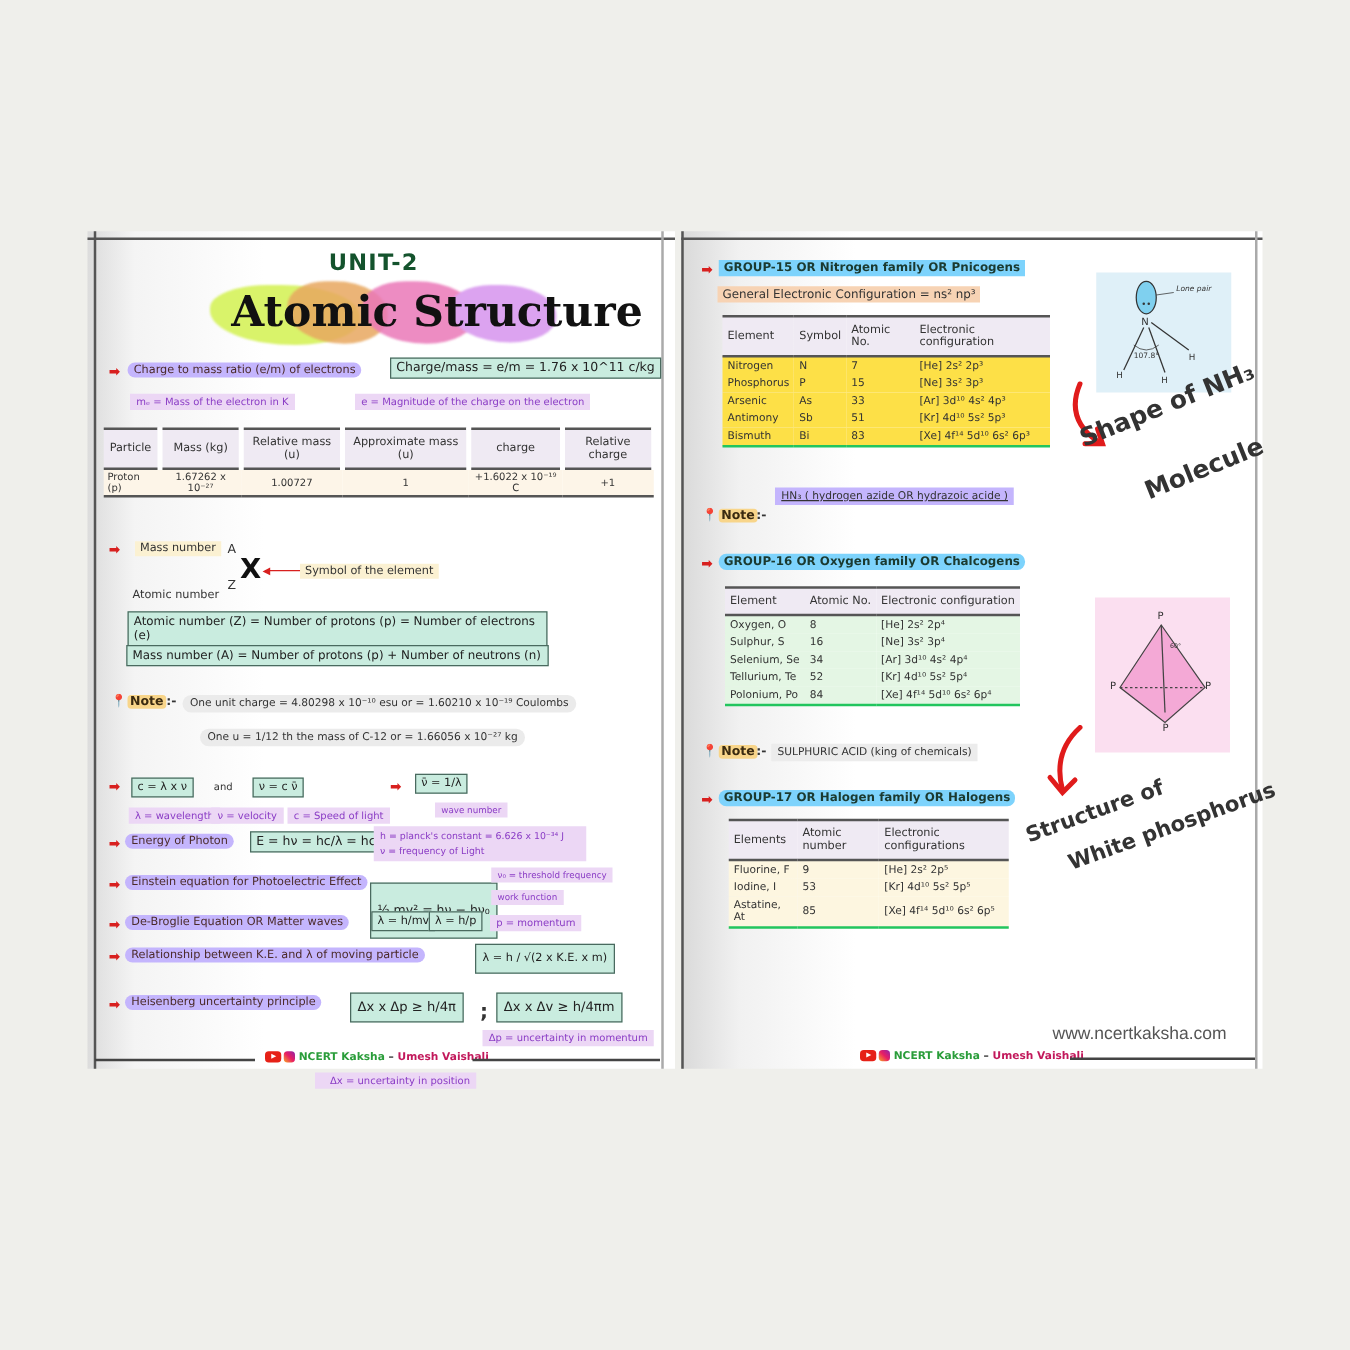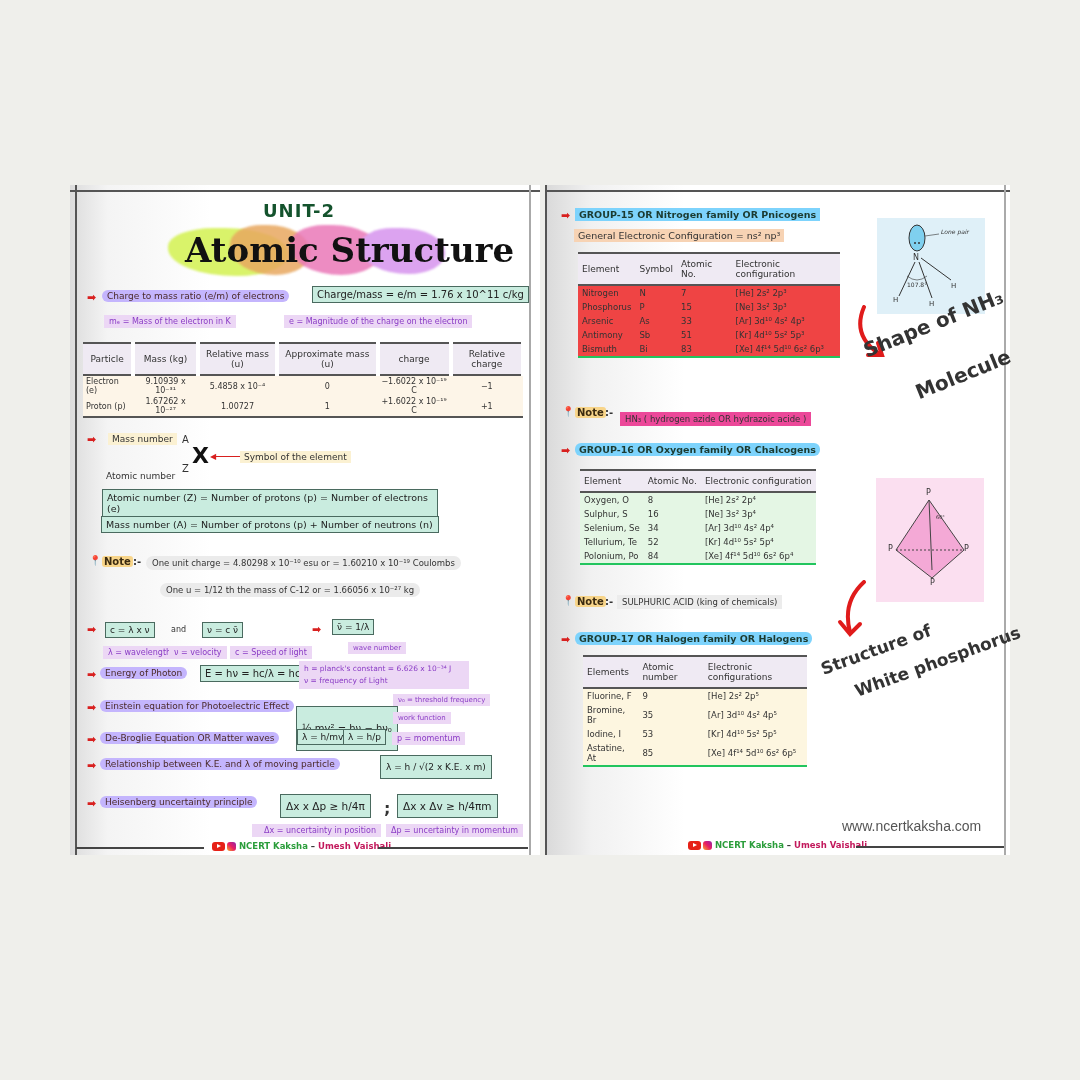--- a/index.html
+++ b/index.html
@@ -34,21 +34,21 @@
 
   table { border-collapse: collapse; font-size: 8px; color: #333; }
   .ptable { position: absolute; left: 83px; top: 342px; width: 442px; border-top: 2px solid #555; border-bottom: 2px solid #555; }
   .ptable th { background: #efeaf3; font-weight: normal; font-size: 9px; padding: 5px 2px; border-bottom: 2px solid #555; border-right: 4px solid #fff; }
   .ptable td { background: #fdf5e8; padding: 1px 3px; text-align: center; font-size: 8px; }
   .ptable td:first-child { text-align: left; }
 
   .gtable { position: absolute; border-top: 2px solid #555; border-bottom: 2px solid #22c55e; }
   .gtable th { font-weight: normal; font-size: 9px; text-align: left; padding: 5px 4px; border-bottom: 2px solid #555; background: #efeaf3; }
   .gtable td { font-size: 8.5px; padding: 2px 4px; }
-  .g15 td { background: #ef4444; }
+  .g15 td { background: #fde047; }
   .g16 td { background: #e4f6e4; }
   .g17 td { background: #fdf6e0; }
 
   .group-head { background: #7dd3fc; font-size: 9.5px; font-weight: bold; color: #1b3a30; padding: 1px 4px; }
   .conf-bar { background: #f7d3b4; font-size: 9.5px; color: #333; padding: 1px 4px; }
 
   .caption-hand { font-family: "DejaVu Sans", sans-serif; font-weight: bold; color: #333; font-size: 20px; }
 
   .footer-line { position: absolute; height: 2px; background: #444; }
   .footer-brand { font-size: 8.5px; font-weight: bold; }
@@ -81,28 +81,20 @@
     <tr>
       <th>Particle</th>
       <th>Mass (kg)</th>
       <th>Relative mass (u)</th>
       <th>Approximate mass (u)</th>
       <th>charge</th>
       <th>Relative charge</th>
     </tr>
   </thead>
   <tbody>
-    <tr>
-      <td>Electron (e)</td>
-      <td>9.10939 x 10⁻³¹</td>
-      <td>5.4858 x 10⁻⁴</td>
-      <td>0</td>
-      <td>−1.6022 x 10⁻¹⁹ C</td>
-      <td>−1</td>
-    </tr>
     <tr>
       <td>Proton (p)</td>
       <td>1.67262 x 10⁻²⁷</td>
       <td>1.00727</td>
       <td>1</td>
       <td>+1.6022 x 10⁻¹⁹ C</td>
       <td>+1</td>
     </tr>
   </tbody>
 </table>
@@ -158,21 +150,21 @@
 
 <div class="abs arrow" style="left:87px;top:759px;">➡</div>
 <div class="abs pill-red" style="left:100px;top:758px;">Relationship between K.E. and λ of moving particle</div>
 <div class="abs box-teal" style="left:380px;top:755px;padding:6px 5px;">λ = h / √(2 x K.E. x m)</div>
 
 <div class="abs arrow" style="left:87px;top:797px;">➡</div>
 <div class="abs pill-red" style="left:100px;top:796px;">Heisenberg uncertainty principle</div>
 <div class="abs box-teal" style="left:280px;top:794px;font-size:10.5px;padding:5px 5px;">Δx x Δp ≥ h/4π</div>
 <div class="abs" style="left:384px;top:799px;font-weight:bold;">;</div>
 <div class="abs box-teal" style="left:397px;top:794px;font-size:10.5px;padding:5px 5px;">Δx x Δv ≥ h/4πm</div>
-<div class="abs hl-purple" style="left:252px;top:824px;padding-left:12px;">Δx = uncertainty in position</div>
+<div class="abs hl-purple" style="left:252px;top:858px;padding-left:12px;">Δx = uncertainty in position</div>
 <div class="abs hl-purple" style="left:386px;top:824px;">Δp = uncertainty in momentum</div>
 
 <div class="footer-line" style="left:76px;top:847px;width:128px;"></div>
 <div class="abs footer-brand" style="left:212px;top:841px;">
   <span class="yt"></span><span class="ig"></span>
   <span style="color:#2a9d3a;">NCERT Kaksha</span>
   <span>–</span>
   <span style="color:#c2185b;">Umesh Vaishali</span>
 </div>
 <div class="footer-line" style="left:378px;top:847px;width:150px;"></div>
@@ -250,21 +242,21 @@
 <svg class="abs" style="left:852px;top:305px;" width="40" height="60">
   <path d="M12 2 Q0 30 26 48" fill="none" stroke="#e01b1b" stroke-width="4" stroke-linecap="round"></path>
   <path d="M16 50 L30 50 L26 38" fill="none" stroke="#e01b1b" stroke-width="4" stroke-linecap="round"></path>
 </svg>
 <div class="abs caption-hand" style="left:860px;top:340px;transform:rotate(-22deg);transform-origin:left top;">Shape of NH₃</div>
 <div class="abs caption-hand" style="left:912px;top:382px;transform:rotate(-22deg);transform-origin:left top;">Molecule</div>
 
 <div class="abs pin" style="left:562px;top:406px;">📍</div>
 <div class="abs note-tag" style="left:575px;top:407px;">Note</div>
 <div class="abs" style="left:605px;top:407px;font-size:10px;font-weight:bold;">:-</div>
-<div class="abs" style="left:620px;top:412px;background:#ec4899;font-size:8.5px;padding:2px 5px;">HN₃ ( hydrogen azide OR hydrazoic acide )</div>
+<div class="abs" style="left:620px;top:390px;background:#c4b5fd;font-size:8.5px;padding:2px 5px;text-decoration:underline;">HN₃ ( hydrogen azide OR hydrazoic acide )</div>
 
 <div class="abs arrow" style="left:561px;top:444px;">➡</div>
 <div class="abs group-head" style="left:575px;top:443px;border-radius:6px;">GROUP-16 OR Oxygen family OR Chalcogens</div>
 <table class="gtable g16" style="left:580px;top:469px;width:236px;">
   <thead>
       <tr>
     <th>Element</th>
     <th>Atomic No.</th>
     <th>Electronic configuration</th>
   </tr>
@@ -332,25 +324,20 @@
     <th>Electronic configurations</th>
   </tr>
     </thead>
   <tbody>
     <tr>
         <td>Fluorine, F</td>
         <td>9</td>
         <td>[He] 2s² 2p⁵</td>
       </tr>
     <tr>
-        <td>Bromine, Br</td>
-        <td>35</td>
-        <td>[Ar] 3d¹⁰ 4s² 4p⁵</td>
-      </tr>
-    <tr>
         <td>Iodine, I</td>
         <td>53</td>
         <td>[Kr] 4d¹⁰ 5s² 5p⁵</td>
       </tr>
     <tr>
         <td>Astatine, At</td>
         <td>85</td>
         <td>[Xe] 4f¹⁴ 5d¹⁰ 6s² 6p⁵</td>
       </tr>
   </tbody>

